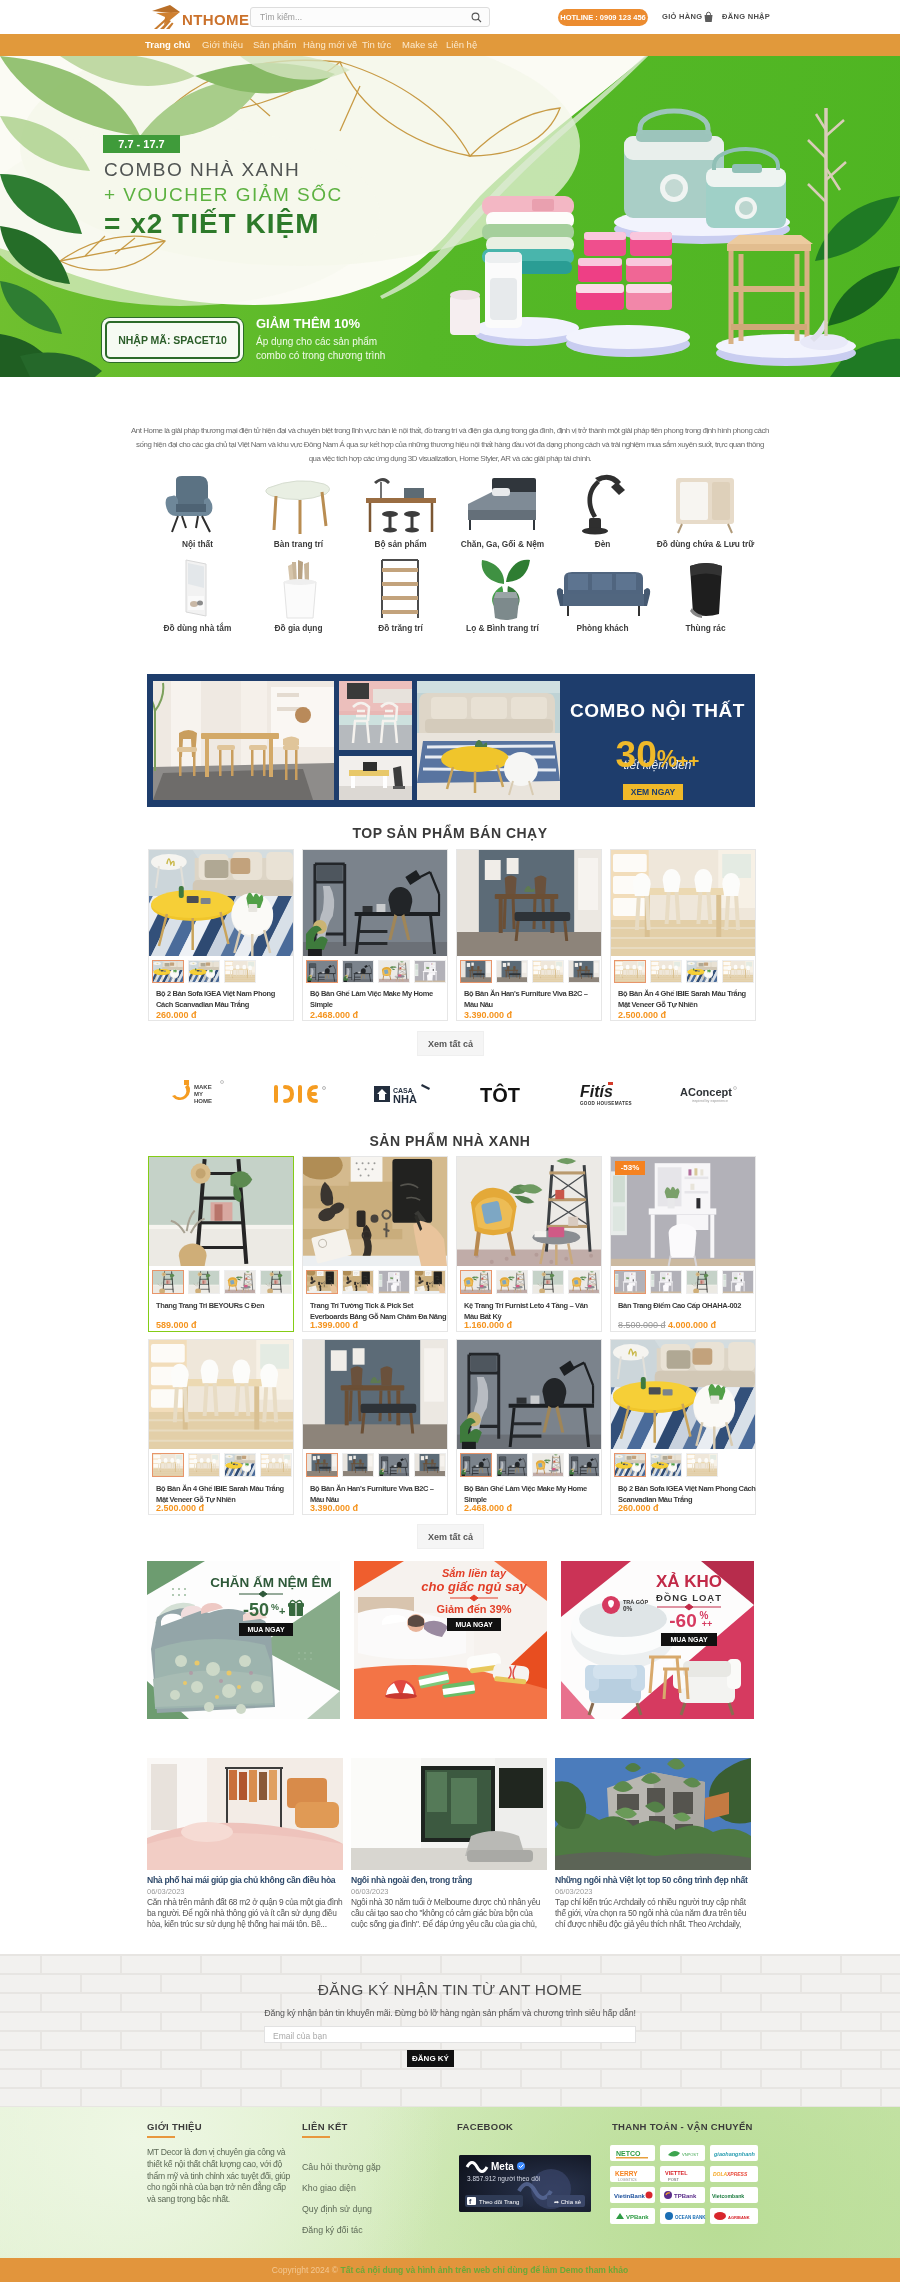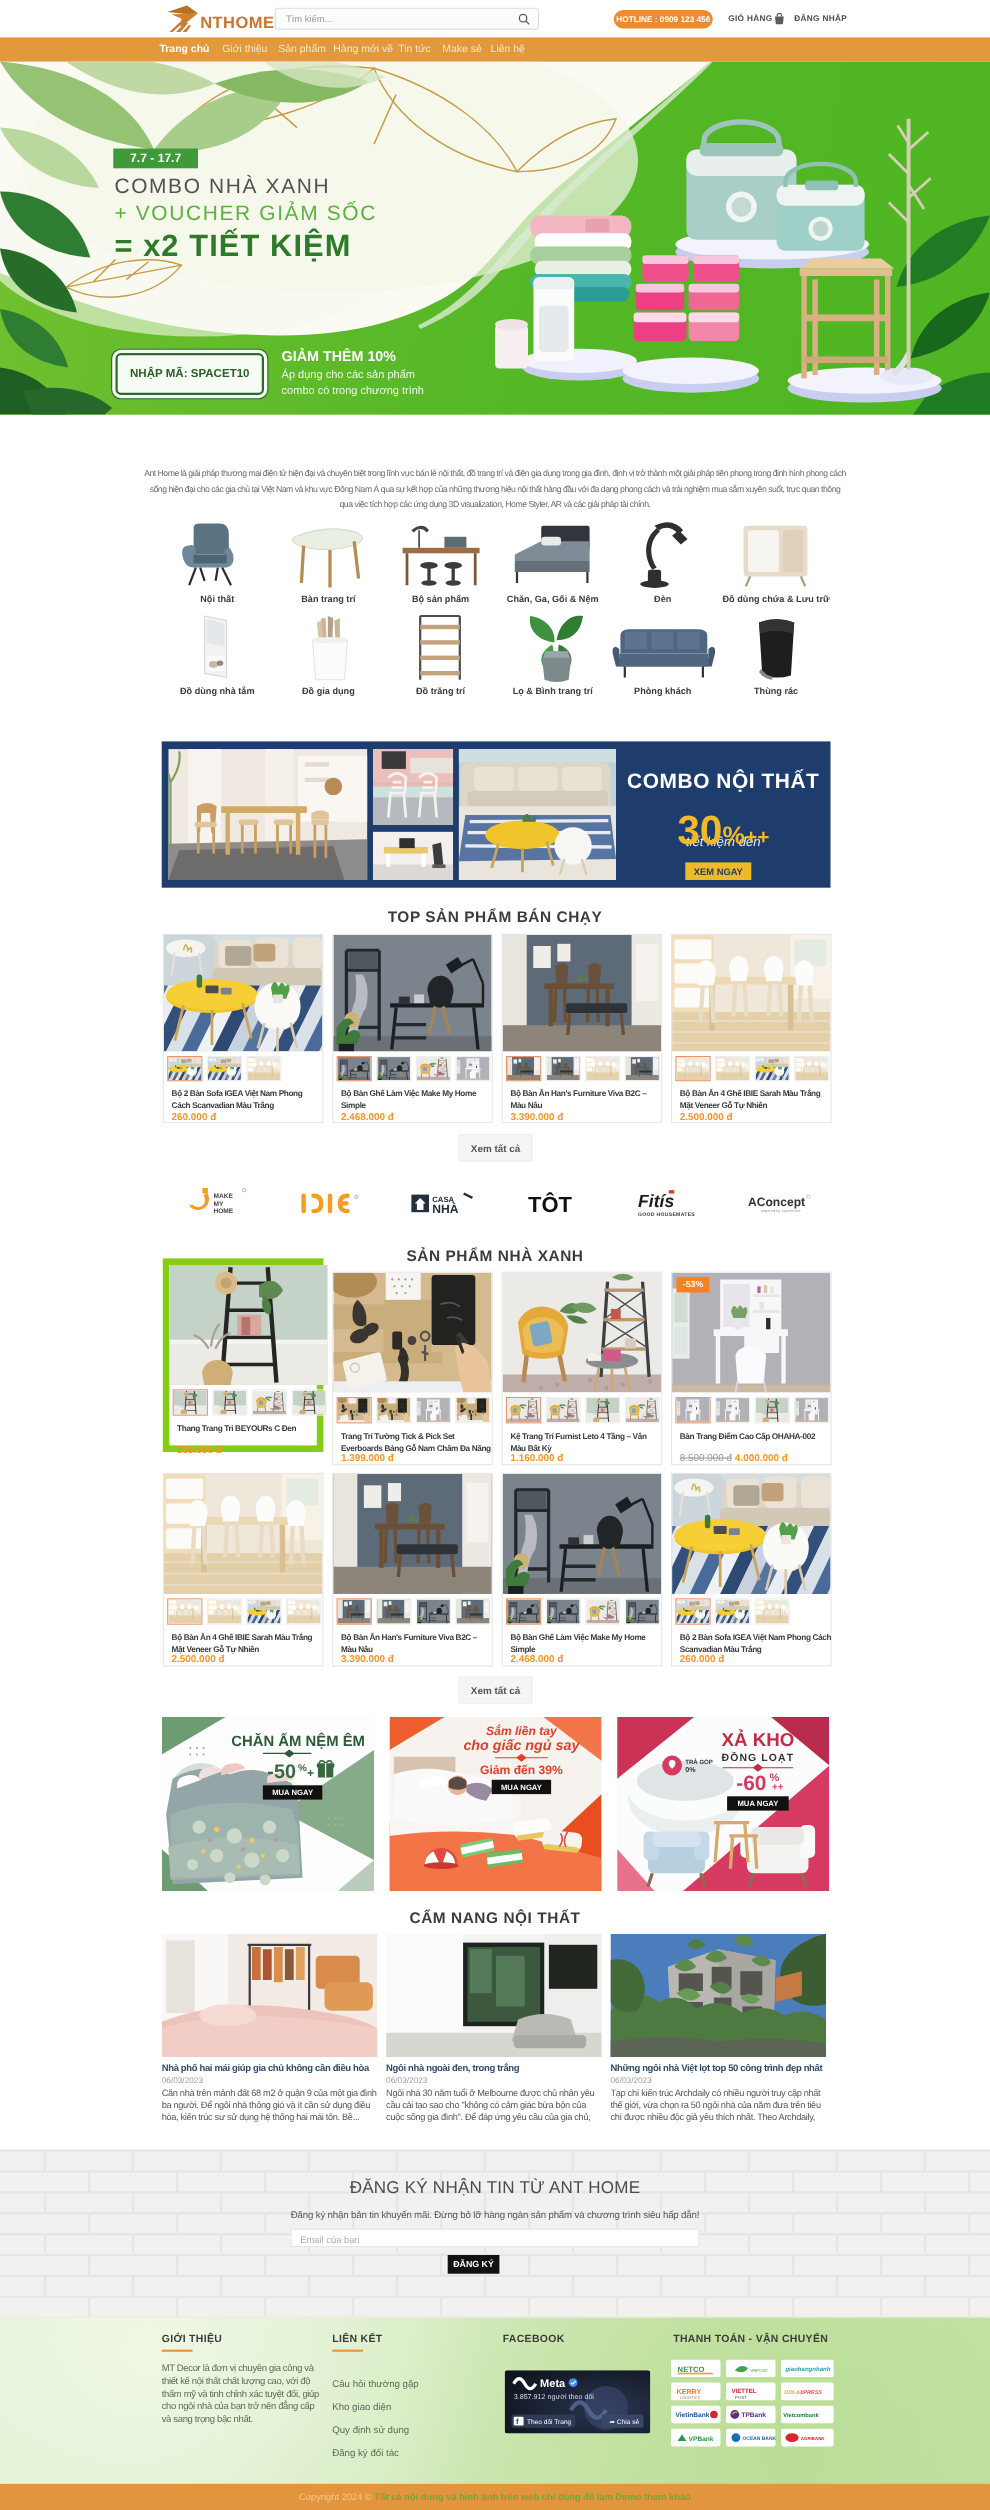--- a/index.html
+++ b/index.html
@@ -915,21 +915,21 @@
     <text x="2" y="12" font-family="Liberation Sans,sans-serif" font-size="11" font-weight="bold" fill="#2f3337">AConcept</text>
     <text x="14" y="18" font-family="Liberation Sans,sans-serif" font-size="3.6" fill="#999">inspired by experience</text>
     <circle cx="57" cy="4" r="1.5" fill="none" stroke="#999" stroke-width="0.5"></circle>
   </svg>
 </div>
 
 <div class="abs" id="nhaxanh" style="left:0;top:1128px;width:900px;height:425px;background:#fff;">
 
   <div class="abs" style="left:0;top:5px;width:900px;text-align:center;font-size:14px;font-weight:bold;color:#3b3b3b;letter-spacing:0.5px;">SẢN PHẨM NHÀ XANH</div>
 
-  <div class="abs" style="left:148px;top:16px;width:146px;height:176px;border:6px solid #84cc16;background:#fff;">
+  <div class="abs" style="left:148px;top:28px;width:146px;height:176px;border:1px solid #84cc16;background:#fff;">
     <svg class="abs" style="left:0;top:0;" width="144" height="109">
           <use href="#scE" width="144" height="109"></use>
         </svg>
     <div class="abs" style="left:3px;top:113px;width:32px;height:24px;border:1px solid #e8956a;"><svg width="30" height="22">
             <use href="#scE" width="30" height="22"></use>
           </svg></div>
     <div class="abs" style="left:39px;top:113px;width:32px;height:24px;border:1px solid #eee;"><svg width="30" height="22">
             <use href="#scE" width="30" height="22"></use>
           </svg></div>
     <div class="abs" style="left:75px;top:113px;width:32px;height:24px;border:1px solid #eee;"><svg width="30" height="22">
@@ -1254,21 +1254,20 @@
             <path d="M5 6 a 3 3 0 0 1 6 0 q 0 3 -3 5 q -3 -2 -3 -5 Z" fill="#fff"></path>
         <text x="20" y="7" font-size="5.5" font-weight="bold" fill="#333" font-family="Liberation Sans,sans-serif">TRẢ GÓP</text>
         <text x="20" y="14" font-size="6.5" font-weight="bold" fill="#333" font-family="Liberation Sans,sans-serif">0%</text>
       </g>
     </svg>
   </div>
 </div>
 
 <div class="abs" id="blog" style="left:0;top:1728px;width:900px;height:226px;background:#fff;">
 
-  <div class="abs" style="left:0;top:7px;width:900px;text-align:center;font-size:14px;font-weight:bold;color:#3b3b3b;letter-spacing:0.5px;">CẨM NANG NỘI THẤT</div>
 
   <div class="abs" style="left:147px;top:30px;width:196px;height:196px;">
     <svg width="196" height="112">
           <use href="#scP1" width="196" height="112"></use>
         </svg>
     <div class="abs" style="left:0;top:117px;width:200px;font-size:8.6px;font-weight:bold;color:#2f4a6b;letter-spacing:-0.3px;white-space:nowrap;overflow:hidden;">Nhà phố hai mái giúp gia chủ không cần điều hòa</div>
     <div class="abs" style="left:0;top:129px;font-size:7.5px;color:#9b9b9b;">06/03/2023</div>
     <div class="abs" style="left:0;top:139px;width:200px;font-size:8.4px;color:#555;line-height:11px;letter-spacing:-0.3px;max-height:34px;overflow:hidden;">Căn nhà trên mảnh đất 68 m2 ở quận 9 của một gia đình ba người. Để ngôi nhà thông gió và ít cần sử dụng điều hòa, kiến trúc sư sử dụng hệ thống hai mái tôn. Bề...</div>
   </div>
 

